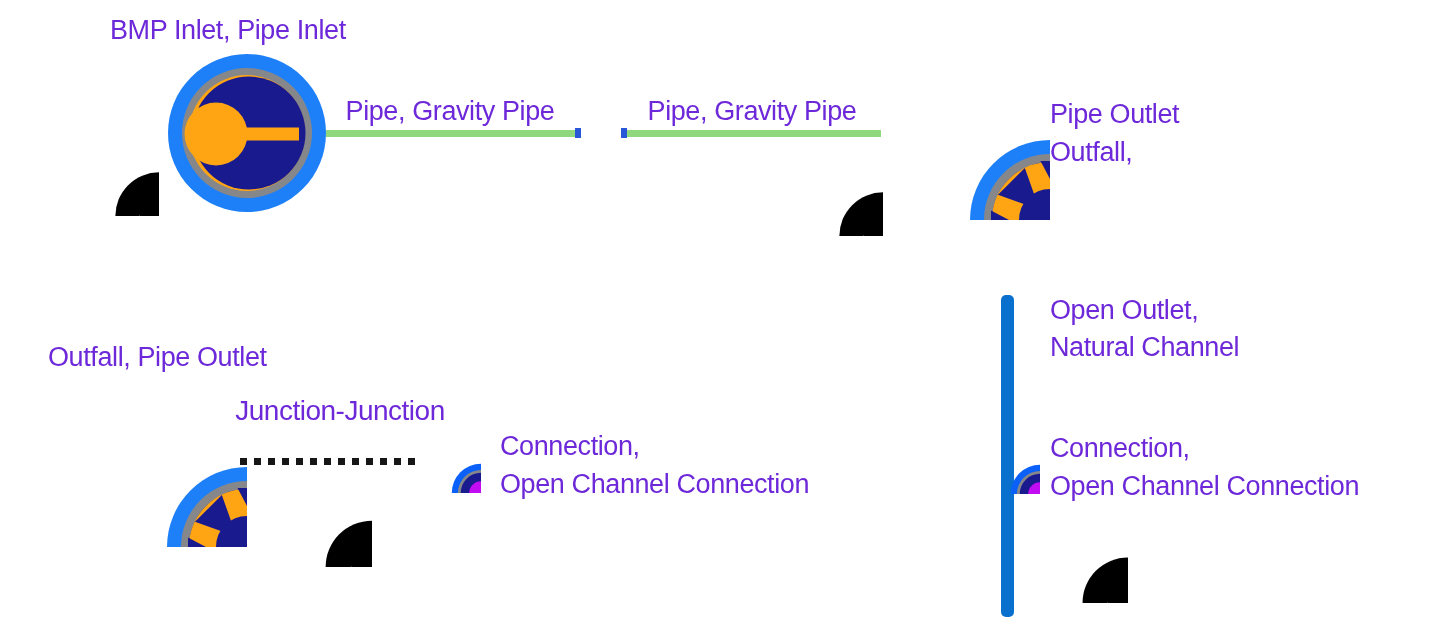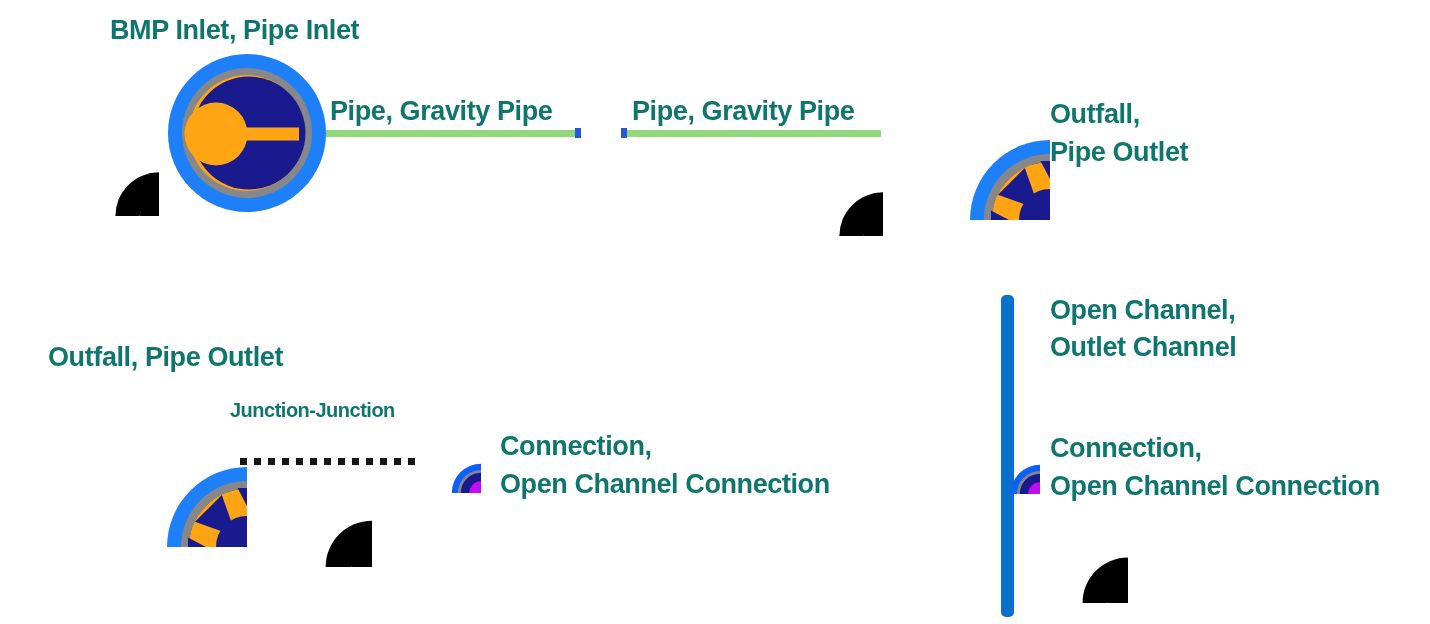--- a/index.html
+++ b/index.html
@@ -2,25 +2,25 @@
 <html style="--bigblue: #1e80f8; --smallblue: #0a60f8; --grey: #85878b; --navy: #1a1a8f; --orange: #ffa514; --green: #90d87d; --magenta: #c20df2; --channelblue: #0971cd; --ink: #0c0c0c;"><head>
 <meta charset="utf-8">
 <style>
   html,body{margin:0;padding:0;background:#ffffff;}
   .canvas{
     position:relative;width:1430px;height:624px;background:#ffffff;
     font-family:"Liberation Sans","DejaVu Sans",sans-serif;overflow:hidden;
   }
   .abs{position:absolute;}
   .lbl{
-    position:absolute;color:#0f766e;font-weight:700;font-size:27px;
+    position:absolute;color:#6d28d9;font-weight:400;font-size:27px;
     letter-spacing:-0.4px;line-height:38px;white-space:nowrap;
   }
-  .lbl.small{font-size:20px;line-height:33px;letter-spacing:-0.5px;}
-  .lbl.centered{}
+  .lbl.small{font-size:28px;line-height:33px;letter-spacing:-0.5px;}
+  .lbl.centered{text-align:center;}
   .pipe-line{
     position:absolute;height:7px;background:var(--green);
   }
   .pipe-nub{
     position:absolute;width:6px;height:10px;background:#2857d8;
   }
   .dashed-line{
     position:absolute;height:7px;
     background:repeating-linear-gradient(90deg,#161616 0 7px,transparent 7px 14px);
   }
@@ -90,22 +90,22 @@
 
   <svg class="abs" style="left:880px;top:50px" width="170" height="170" viewBox="-85 -85 170 170">
       <use href="#sym-outfall"></use>
     </svg>
 
   <svg class="abs" style="left:787px;top:140px" width="96" height="96" viewBox="-55 -55 110 110">
       <use href="#sym-check"></use>
     </svg>
 
   <div class="lbl" style="left:1050px;top:95px">
+    <div>Pipe Outlet</div>
     <div>Outfall,</div>
-    <div>Pipe Outlet</div>
   </div>
 
   <div class="lbl" style="left:48px;top:338px">Outfall, Pipe Outlet</div>
 
   <svg class="abs" style="left:77px;top:377px" width="170" height="170" viewBox="-85 -85 170 170">
       <use href="#sym-outfall"></use>
     </svg>
 
   <div class="lbl small centered" style="left:230px;top:394px;width:220px">
     <div>Junction-Junction</div>
@@ -122,22 +122,22 @@
     </svg>
 
   <div class="lbl" style="left:500px;top:427px">
     <div>Connection,</div>
     <div>Open Channel Connection</div>
   </div>
 
   <div class="channel-line" style="left:1001px;top:295px;height:322px"></div>
 
   <div class="lbl" style="left:1050px;top:292px;line-height:37px">
-    <div>Open Channel,</div>
-    <div>Outlet Channel</div>
+    <div>Open Outlet,</div>
+    <div>Natural Channel</div>
   </div>
 
   <svg class="abs" style="left:974px;top:428px" width="66" height="66" viewBox="-35 -35 70 70">
       <use href="#sym-connection"></use>
     </svg>
 
   <div class="lbl" style="left:1050px;top:429px">
     <div>Connection,</div>
     <div>Open Channel Connection</div>
   </div>

